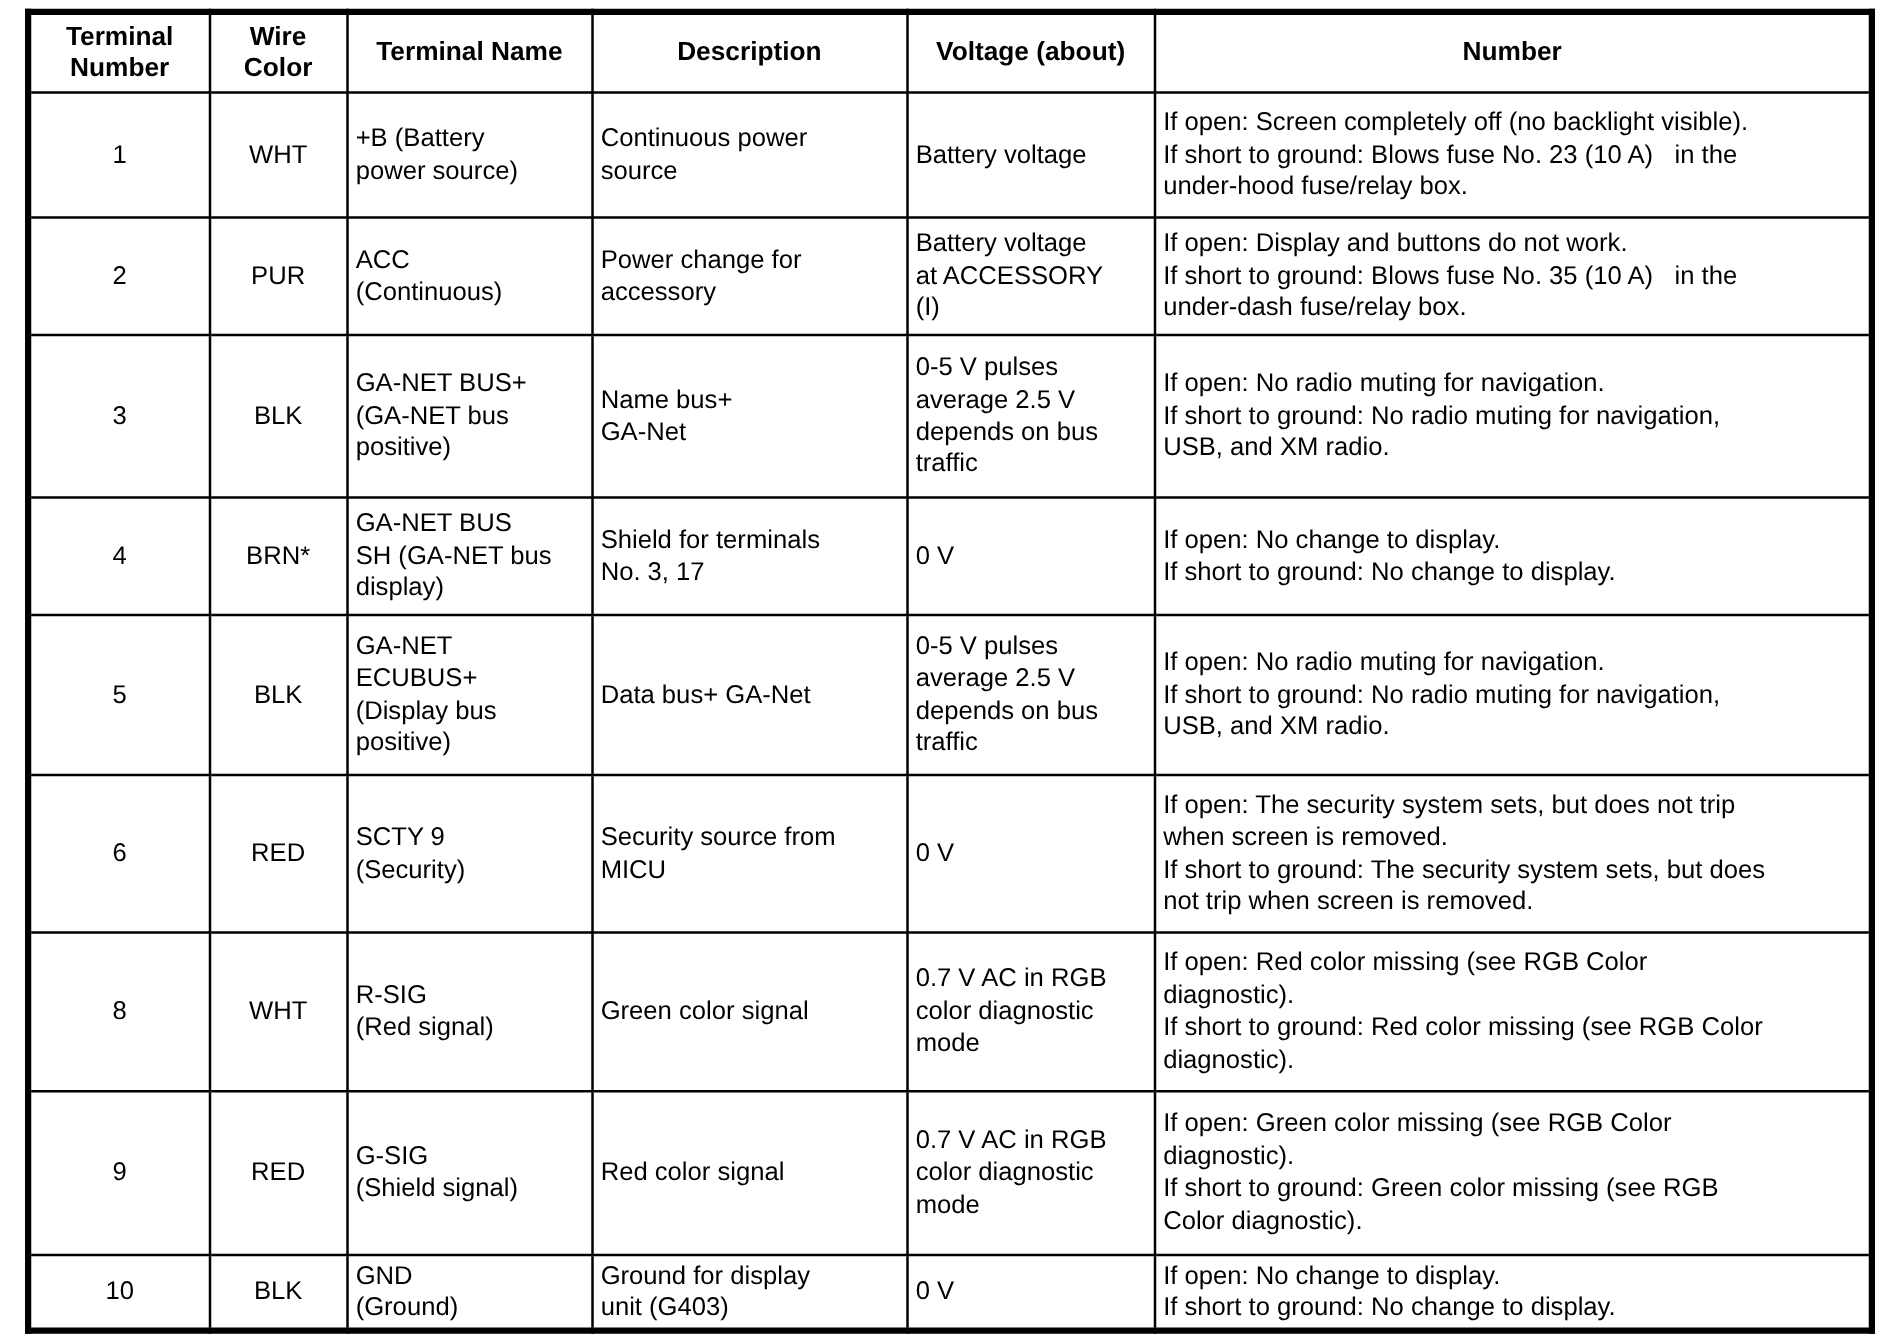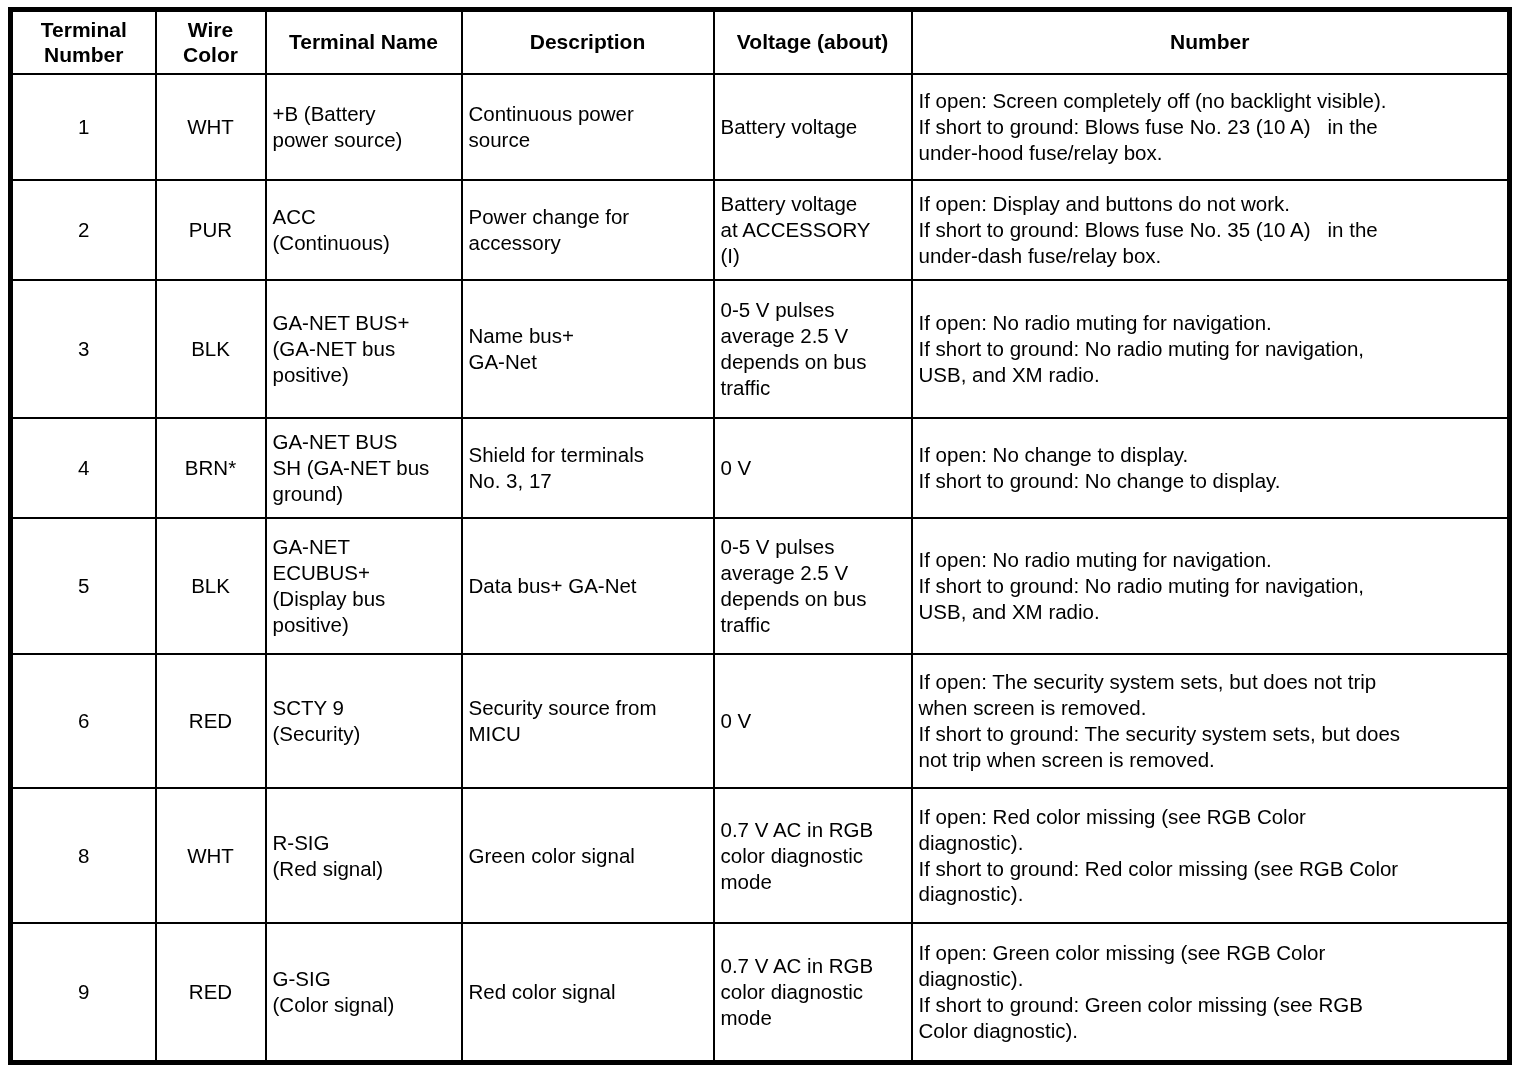--- a/index.html
+++ b/index.html
@@ -1,20 +1,20 @@
 <!DOCTYPE html>
 <html><head>
 <meta charset="utf-8">
 <style>
   html, body { margin: 0; padding: 0; background: #ffffff; }
   .sheet {
     width: 1520px;
     height: 1072px;
     box-sizing: border-box;
-    padding: 7px 8px;
+    padding: 7px 20px;
     background: #ffffff;
   }
   table.pinout {
     border-collapse: collapse;
     table-layout: fixed;
     width: 100%;
     height: 100%;
     border: 5px solid #000000;
     background: #ffffff;
   }
@@ -121,21 +121,21 @@
 traffic</td>
     <td>If open: No radio muting for navigation.
 If short to ground: No radio muting for navigation,
 USB, and XM radio.</td>
   </tr>
         <tr>
     <td class="center">4</td>
     <td class="center">BRN*</td>
     <td>GA-NET BUS
 SH (GA-NET bus
-ground)</td>
+display)</td>
     <td>Shield for terminals
 No. 3, 17</td>
     <td>0 V</td>
     <td>If open: No change to display.
 If short to ground: No change to display.</td>
   </tr>
         <tr>
     <td class="center">5</td>
     <td class="center">BLK</td>
     <td>GA-NET
@@ -175,25 +175,36 @@
 mode</td>
     <td>If open: Red color missing (see RGB Color
 diagnostic).
 If short to ground: Red color missing (see RGB Color
 diagnostic).</td>
   </tr>
         <tr>
     <td class="center">9</td>
     <td class="center">RED</td>
     <td>G-SIG
-(Color signal)</td>
+(Shield signal)</td>
     <td>Red color signal</td>
     <td>0.7 V AC in RGB
 color diagnostic
 mode</td>
     <td>If open: Green color missing (see RGB Color
 diagnostic).
 If short to ground: Green color missing (see RGB
 Color diagnostic).</td>
   </tr>
+        <tr>
+    <td class="center">10</td>
+    <td class="center">BLK</td>
+    <td>GND
+(Ground)</td>
+    <td>Ground for display
+unit (G403)</td>
+    <td>0 V</td>
+    <td>If open: No change to display.
+If short to ground: No change to display.</td>
+  </tr>
       </tbody>
   </table>
 </div>
 
 </body></html>

